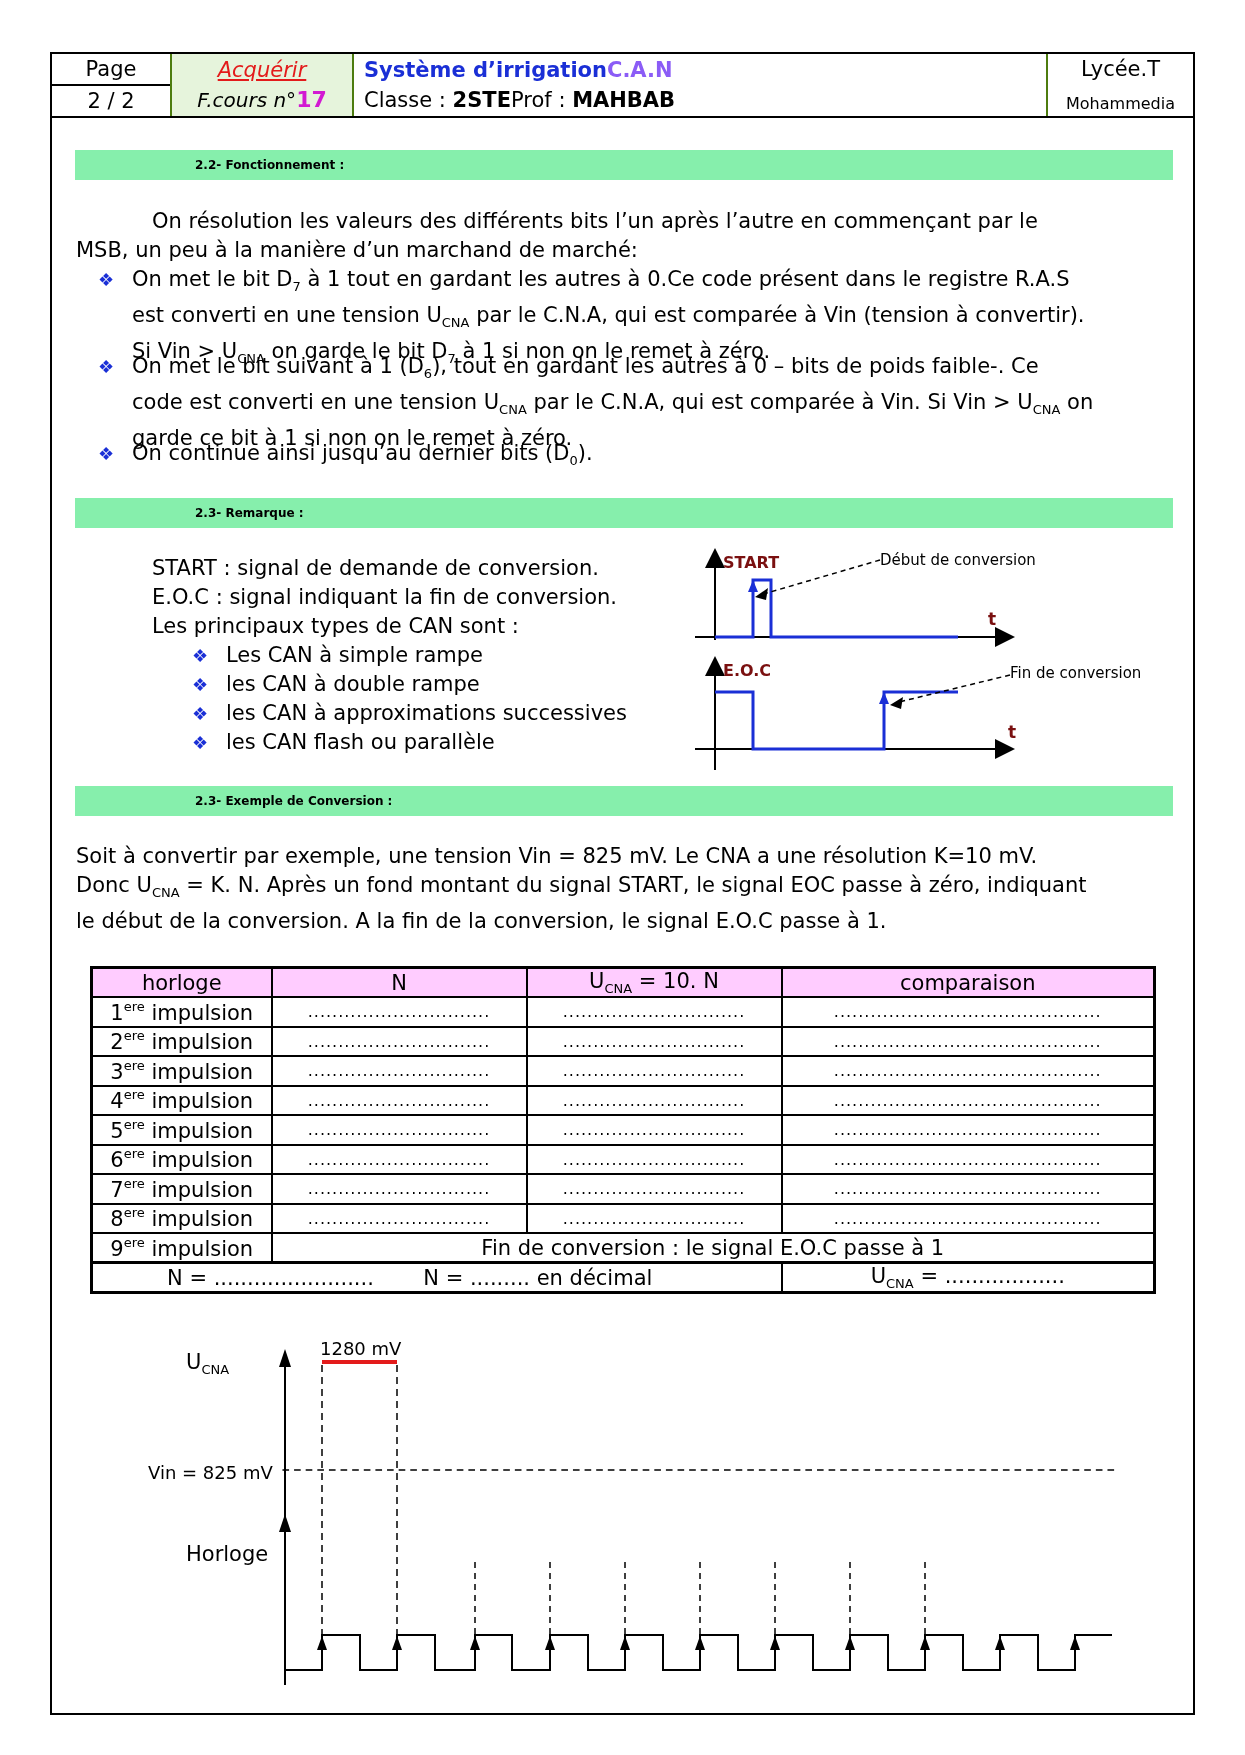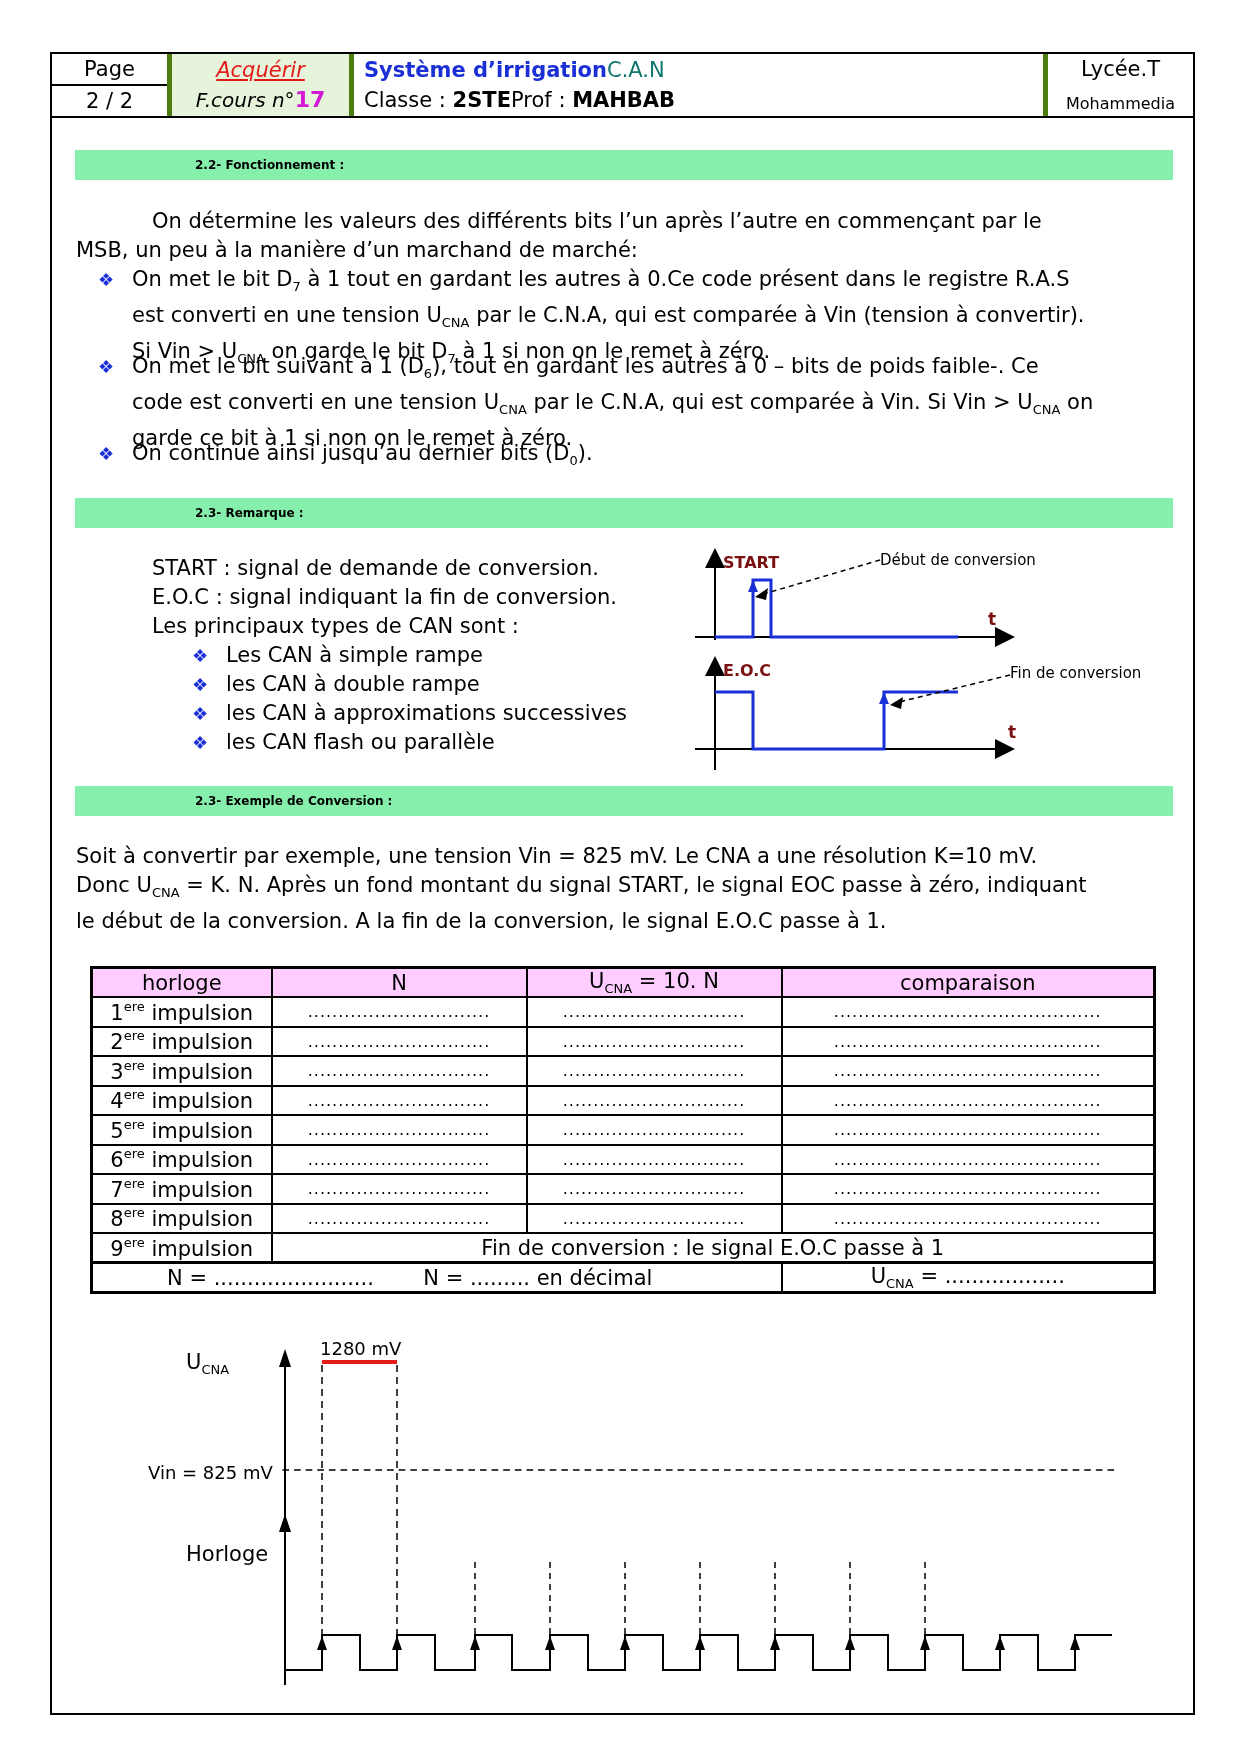--- a/index.html
+++ b/index.html
@@ -1,33 +1,33 @@
 <!DOCTYPE html>
 <html><head>
 <meta charset="utf-8">
 <style>
   html, body { margin:0; padding:0; background:#fff; }
   body { width:1245px; height:1755px; position:relative; font-family:"DejaVu Sans", sans-serif; color:#000; overflow:hidden; }
   .abs { position:absolute; }
 
   
   .hdr { position:absolute; left:50px; top:52px; width:1145px; height:66px; border:2px solid #000; box-sizing:border-box; display:flex; }
-  .hdr .c { box-sizing:border-box; border-right:5px solid #4d7c0f; height:100%; }
+  .hdr .c { box-sizing:border-box; border-right:2px solid #4d7c0f; height:100%; }
   .hdr .c:last-child { border-right:none;justify-content:space-between; }
   .hdr .page { width:120px; display:flex; flex-direction:column; }
   .hdr .page div { flex:1; display:flex; align-items:center; justify-content:center; font-size:21px; }
   .hdr .page div:first-child { border-bottom:2px solid #000; }
   .hdr .acq { width:182px; background:#e6f4dc; display:flex; flex-direction:column; align-items:center; justify-content:center; }
   .hdr .acq .t1 { color:#e31b1b; font-style:italic; font-size:21px; line-height:30px;text-decoration:underline; }
   .hdr .acq .t2 { font-style:italic; font-size:20px; line-height:30px;text-align:right; }
   .hdr .acq .num { color:#d21ad2; font-weight:bold; font-style:normal; font-size:22px; }
   .hdr .sys { flex:1; padding:0 10px; display:flex; flex-direction:column; justify-content:center; }
   .hdr .sys .row { display:flex; justify-content:flex-start; font-size:21px; line-height:30px; }
   .hdr .sys .blue { color:#1a2fd6; font-weight:bold; }
-  .hdr .sys .red { color:#0f766e; font-weight:normal; }
+  .hdr .sys .red { color:#8b5cf6; font-weight:bold; }
   .hdr .lycee { width:145px; display:flex; flex-direction:column; align-items:center; justify-content:center; }
   .hdr .lycee .l1 { font-size:21px; line-height:30px; }
   .hdr .lycee .l2 { font-size:16px; line-height:24px; }
 
   
   .frame { position:absolute; left:50px; top:116px; width:1145px; height:1599px; border:2px solid #000; border-top:none; box-sizing:border-box; }
 
   .section { position:absolute; left:75px; width:1098px; height:30px; background:#86efac; font-weight:bold; font-size:12px; line-height:30px; box-sizing:border-box; padding-left:120px; }
 
   .para { position:absolute; font-size:21px; line-height:29px; }
@@ -71,21 +71,21 @@
   <div class="c lycee">
     <div class="l1">Lycée.T</div>
     <div class="l2">Mohammedia</div>
   </div>
 </div>
 
 <div class="frame"></div>
 
 <div class="section" style="top:150px;">2.2- Fonctionnement :</div>
 
-<div class="para" style="left:152px; top:207px;">On détermine les valeurs des différents bits l’un après l’autre en commençant par le</div>
+<div class="para" style="left:152px; top:207px;">On résolution les valeurs des différents bits l’un après l’autre en commençant par le</div>
 <div class="para" style="left:76px; top:236px;">MSB, un peu à la manière d’un marchand de marché:</div>
 
 <div class="para" style="left:98px; top:265px;">
   <div><span class="bullet">❖</span><span>On met le bit D</span><span class="sub">7</span><span> à 1 tout en gardant les autres à 0.Ce code présent dans le registre R.A.S</span></div>
   <div style="padding-left:34px;"><span>est converti en une tension U</span><span class="sub">CNA</span><span> par le C.N.A, qui est comparée à Vin (tension à convertir).</span></div>
   <div style="padding-left:34px;"><span>Si Vin &gt; U</span><span class="sub">CNA</span><span> on garde le bit D</span><span class="sub">7</span><span> à 1 si non on le remet à zéro.</span></div>
 </div>
 
 <div class="para" style="left:98px; top:352px;">
   <div><span class="bullet">❖</span><span>On met le bit suivant à 1 (D</span><span class="sub">6</span><span>), tout en gardant les  autres à 0 – bits de poids faible-. Ce</span></div>

